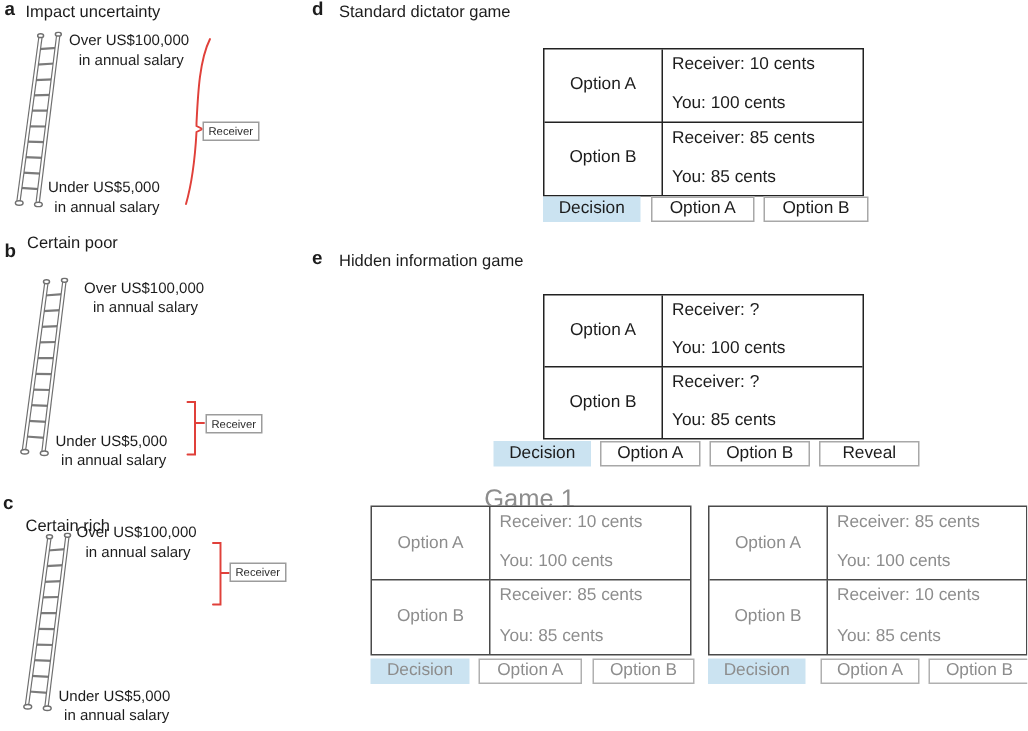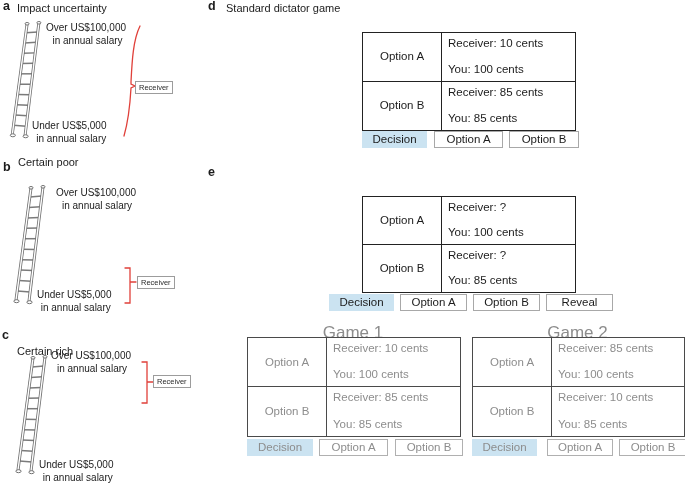--- a/index.html
+++ b/index.html
@@ -150,20 +150,21 @@
     </div>
   </div>
 
   <div class="decrow" style="left:362px;top:131px">
     <div class="dec" style="width:65px">Decision</div>
     <div class="btn" style="width:67px;margin-left:7px">Option A</div>
     <div class="btn" style="width:68px;margin-left:6px">Option B</div>
   </div>
 
   <div class="plabel" style="left:208px;top:166px">e</div>
+  <div class="ptitle" style="left:226px;top:168px">Hidden information game</div>
 
   <div class="dtable" style="left:362px;top:196px;width:212px;height:95px">
     <div class="opt top">Option A</div>
     <div class="val top">
       <div class="recv">Receiver: ?</div>
       <div class="you">You: 100 cents</div>
     </div>
     <div class="opt">Option B</div>
     <div class="val">
       <div class="recv">Receiver: ?</div>
@@ -190,21 +191,20 @@
       <div class="recv">Receiver: 85 cents</div>
       <div class="you">You: 85 cents</div>
     </div>
   </div>
   <div class="decrow muted" style="left:247px;top:439px">
     <div class="dec" style="width:66px">Decision</div>
     <div class="btn" style="width:67px;margin-left:6px">Option A</div>
     <div class="btn" style="width:66px;margin-left:7px">Option B</div>
   </div>
 
-  <div class="gtitle" style="left:472px;top:323px;width:211px">Game 2</div>
   <div class="dtable muted" style="left:472px;top:337px;width:211px;height:98px">
     <div class="opt top">Option A</div>
     <div class="val top">
       <div class="recv">Receiver: 85 cents</div>
       <div class="you">You: 100 cents</div>
     </div>
     <div class="opt">Option B</div>
     <div class="val">
       <div class="recv">Receiver: 10 cents</div>
       <div class="you">You: 85 cents</div>

